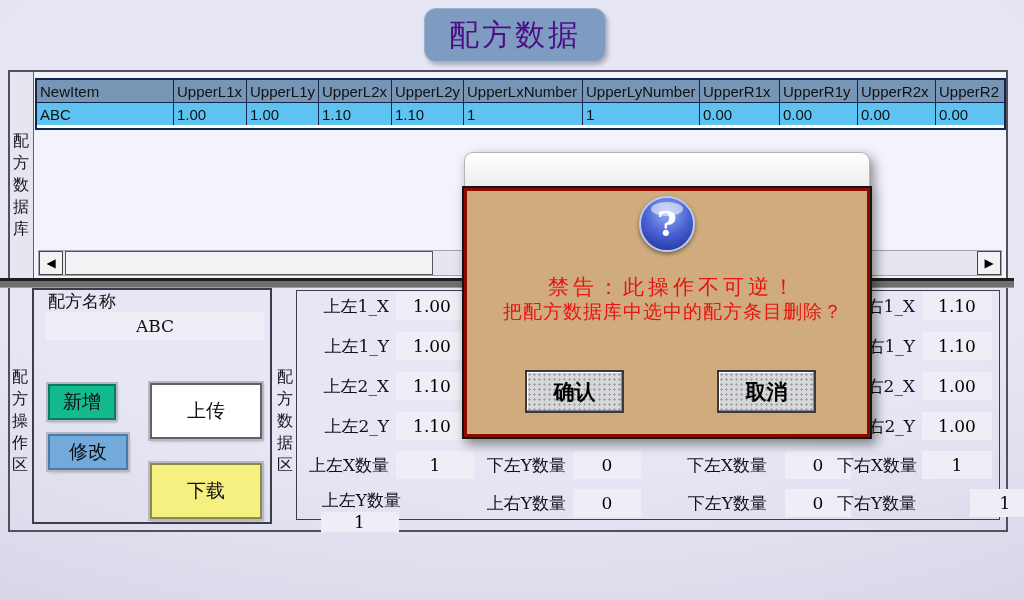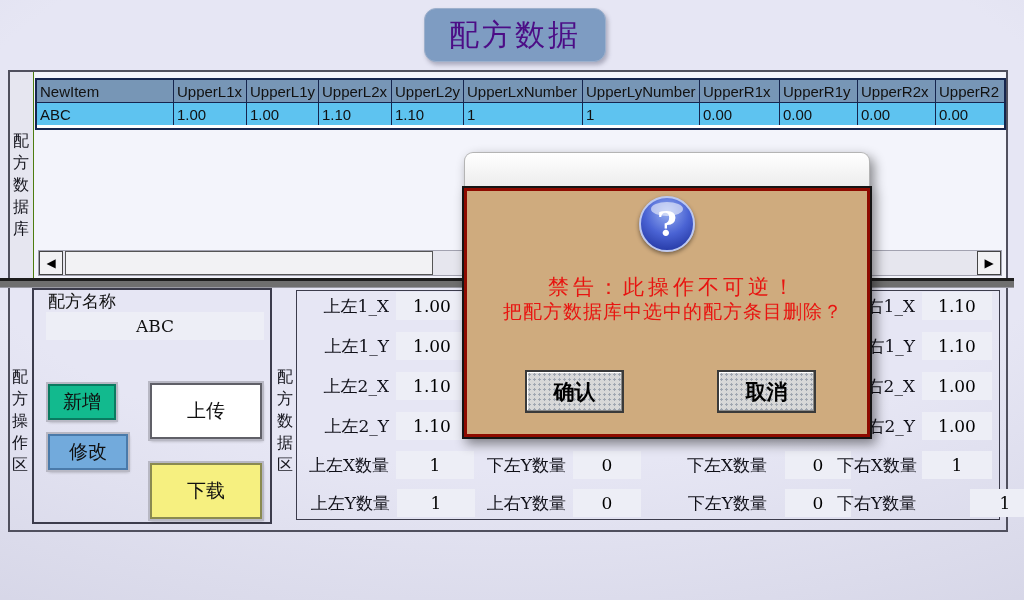--- a/index.html
+++ b/index.html
@@ -185,21 +185,21 @@
           <span class="f-value" style="width:72px">1.10</span>
         </div>
       <div class="field" style="left:2px;top:121px;">
           <span class="f-label" style="width:90px">上左2_Y</span>
           <span class="f-value" style="width:72px">1.10</span>
         </div>
       <div class="field" style="left:2px;top:160px;">
           <span class="f-label" style="width:90px">上左X数量</span>
           <span class="f-value" style="width:78px">1</span>
         </div>
-      <div class="field" style="left:3px;top:198px;">
+      <div class="field" style="left:14px;top:198px;flex-direction:column;">
           <span class="f-label" style="width:90px">上左Y数量</span>
           <span class="f-value" style="width:78px">1</span>
         </div>
 
       <div class="field" style="left:185px;top:160px;">
           <span class="f-label" style="width:84px">下左Y数量</span>
           <span class="f-value" style="width:68px">0</span>
         </div>
       <div class="field" style="left:185px;top:198px;">
           <span class="f-label" style="width:84px">上右Y数量</span>

